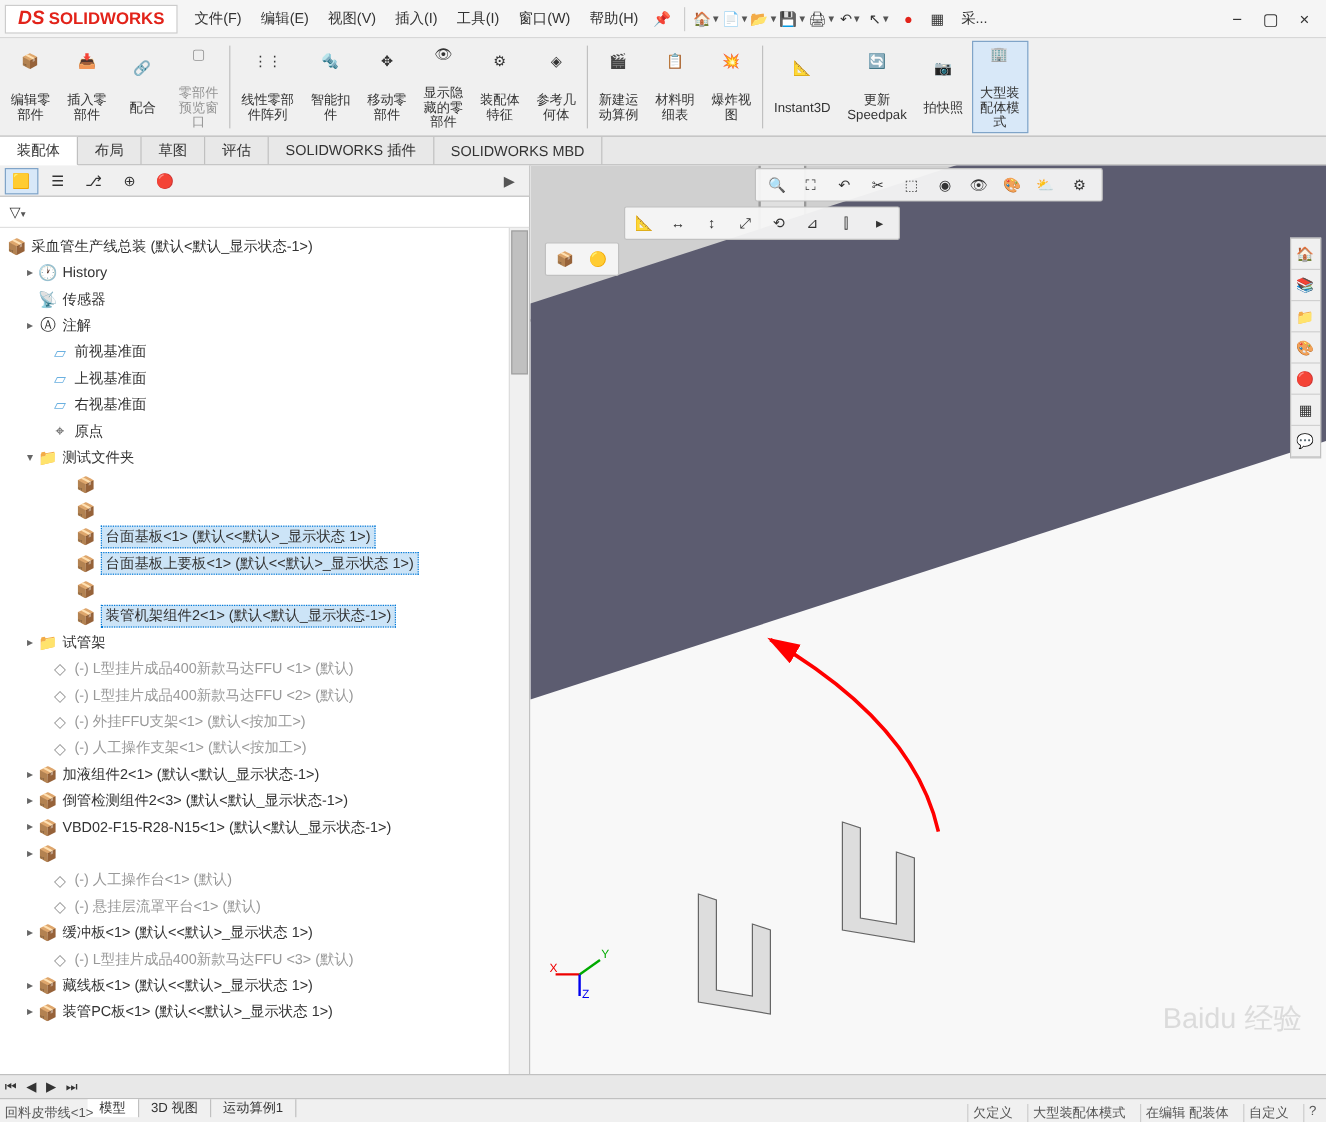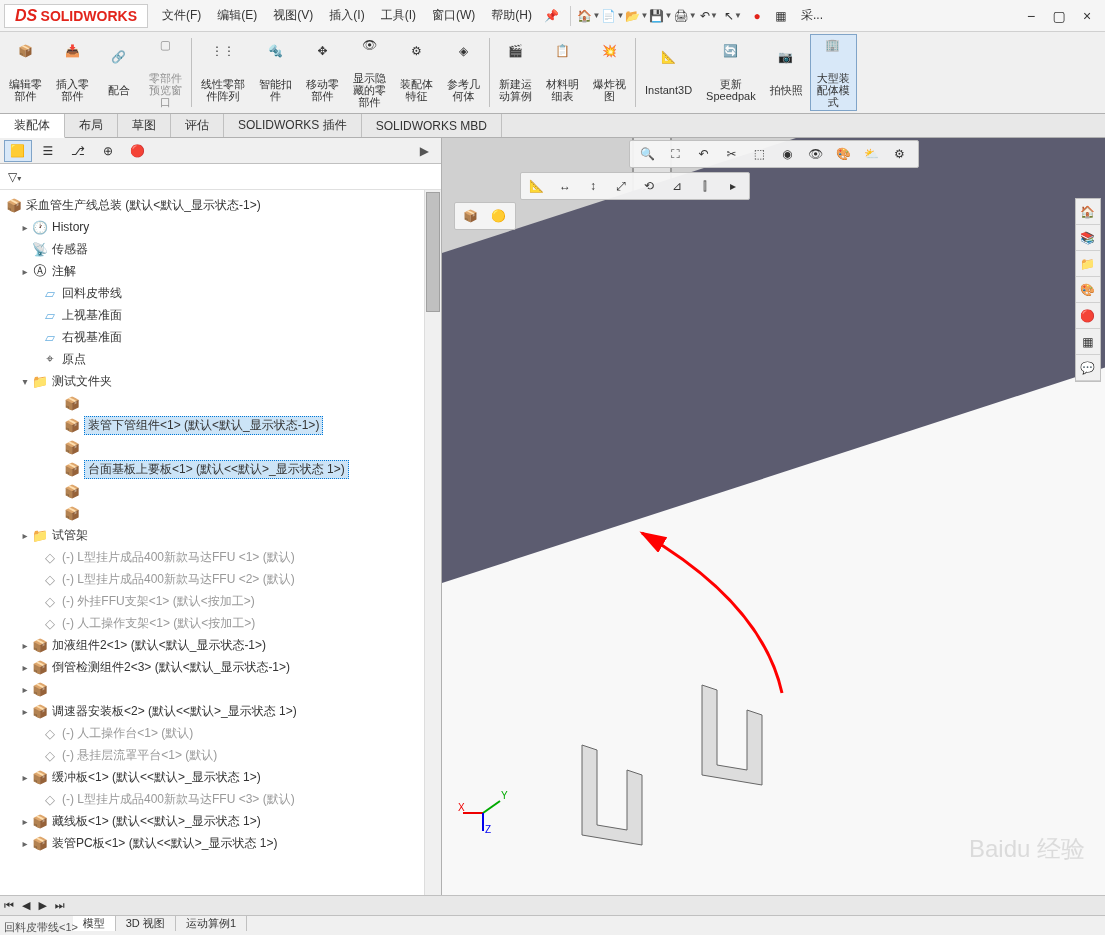--- a/index.html
+++ b/index.html
@@ -254,21 +254,21 @@
           <span class="node-icon">📡</span>
           <span>传感器</span>
         </div>
       <div class="tree-item l1">
           <span class="expand">▸</span>
           <span class="node-icon">Ⓐ</span>
           <span>注解</span>
         </div>
       <div class="tree-item l2">
           <span class="node-icon icon-plane">▱</span>
-          <span>回料皮带线</span>
+          <span>前视基准面</span>
         </div>
       <div class="tree-item l2">
           <span class="node-icon icon-plane">▱</span>
           <span>上视基准面</span>
         </div>
       <div class="tree-item l2">
           <span class="node-icon icon-plane">▱</span>
           <span>右视基准面</span>
         </div>
       <div class="tree-item l2">
@@ -278,34 +278,35 @@
       <div class="tree-item l1">
           <span class="expand">▾</span>
           <span class="node-icon icon-folder">📁</span>
           <span>测试文件夹</span>
         </div>
       <div class="tree-item l3 selected">
           <span class="node-icon icon-subasm">📦</span>
         </div>
       <div class="tree-item l3 selected">
           <span class="node-icon icon-subasm">📦</span>
-          <span class="sel-box">装管下管组件&lt;1&gt;  (默认&lt;默认_显示状态-1&gt;)</span>
-        </div>
-      <div class="tree-item l3 selected">
-          <span class="node-icon icon-subasm">📦</span>
+        </div>
+      <div class="tree-item l3 selected">
+          <span class="node-icon icon-subasm">📦</span>
+          <span class="sel-box">台面基板&lt;1&gt;  (默认&lt;&lt;默认&gt;_显示状态 1&gt;)</span>
         </div>
       <div class="tree-item l3 selected">
           <span class="node-icon icon-subasm">📦</span>
           <span class="sel-box">台面基板上要板&lt;1&gt;  (默认&lt;&lt;默认&gt;_显示状态 1&gt;)</span>
         </div>
       <div class="tree-item l3 selected">
           <span class="node-icon icon-subasm">📦</span>
         </div>
       <div class="tree-item l3 selected">
           <span class="node-icon icon-subasm">📦</span>
+          <span class="sel-box">装管机架组件2&lt;1&gt;  (默认&lt;默认_显示状态-1&gt;)</span>
         </div>
       <div class="tree-item l1">
           <span class="expand">▸</span>
           <span class="node-icon icon-folder">📁</span>
           <span>试管架</span>
         </div>
       <div class="tree-item l2 grayed">
           <span class="node-icon">◇</span>
           <span>(-) L型挂片成品400新款马达FFU &lt;1&gt;  (默认)</span>
         </div>
@@ -327,25 +328,25 @@
           <span>加液组件2&lt;1&gt;  (默认&lt;默认_显示状态-1&gt;)</span>
         </div>
       <div class="tree-item l1">
           <span class="expand">▸</span>
           <span class="node-icon icon-subasm">📦</span>
           <span>倒管检测组件2&lt;3&gt;  (默认&lt;默认_显示状态-1&gt;)</span>
         </div>
       <div class="tree-item l1">
           <span class="expand">▸</span>
           <span class="node-icon icon-subasm">📦</span>
-        </div>
-      <div class="tree-item l1">
-          <span class="expand">▸</span>
-          <span class="node-icon icon-subasm">📦</span>
-          <span>调速器安装板&lt;2&gt;  (默认&lt;&lt;默认&gt;_显示状态 1&gt;)</span>
+          <span>VBD02-F15-R28-N15&lt;1&gt;  (默认&lt;默认_显示状态-1&gt;)</span>
+        </div>
+      <div class="tree-item l1">
+          <span class="expand">▸</span>
+          <span class="node-icon icon-subasm">📦</span>
         </div>
       <div class="tree-item l2 grayed">
           <span class="node-icon">◇</span>
           <span>(-) 人工操作台&lt;1&gt;  (默认)</span>
         </div>
       <div class="tree-item l2 grayed">
           <span class="node-icon">◇</span>
           <span>(-) 悬挂层流罩平台&lt;1&gt;  (默认)</span>
         </div>
       <div class="tree-item l1">
@@ -455,13 +456,20 @@
   <span style="margin-right:8px;cursor:pointer">◀</span>
   <span style="margin-right:8px;cursor:pointer">▶</span>
   <span style="margin-right:8px;cursor:pointer">⏭</span>
   <div class="btab active">模型</div>
   <div class="btab">3D 视图</div>
   <div class="btab">运动算例1</div>
 </div>
 
 <div class="status-bar">
   <span>回料皮带线&lt;1&gt;</span>
+  <div class="status-right">
+    <span class="status-item">欠定义</span>
+    <span class="status-item">大型装配体模式</span>
+    <span class="status-item">在编辑 配装体</span>
+    <span class="status-item">自定义</span>
+    <span class="status-item">?</span>
+  </div>
 </div>
 
 </body></html>

